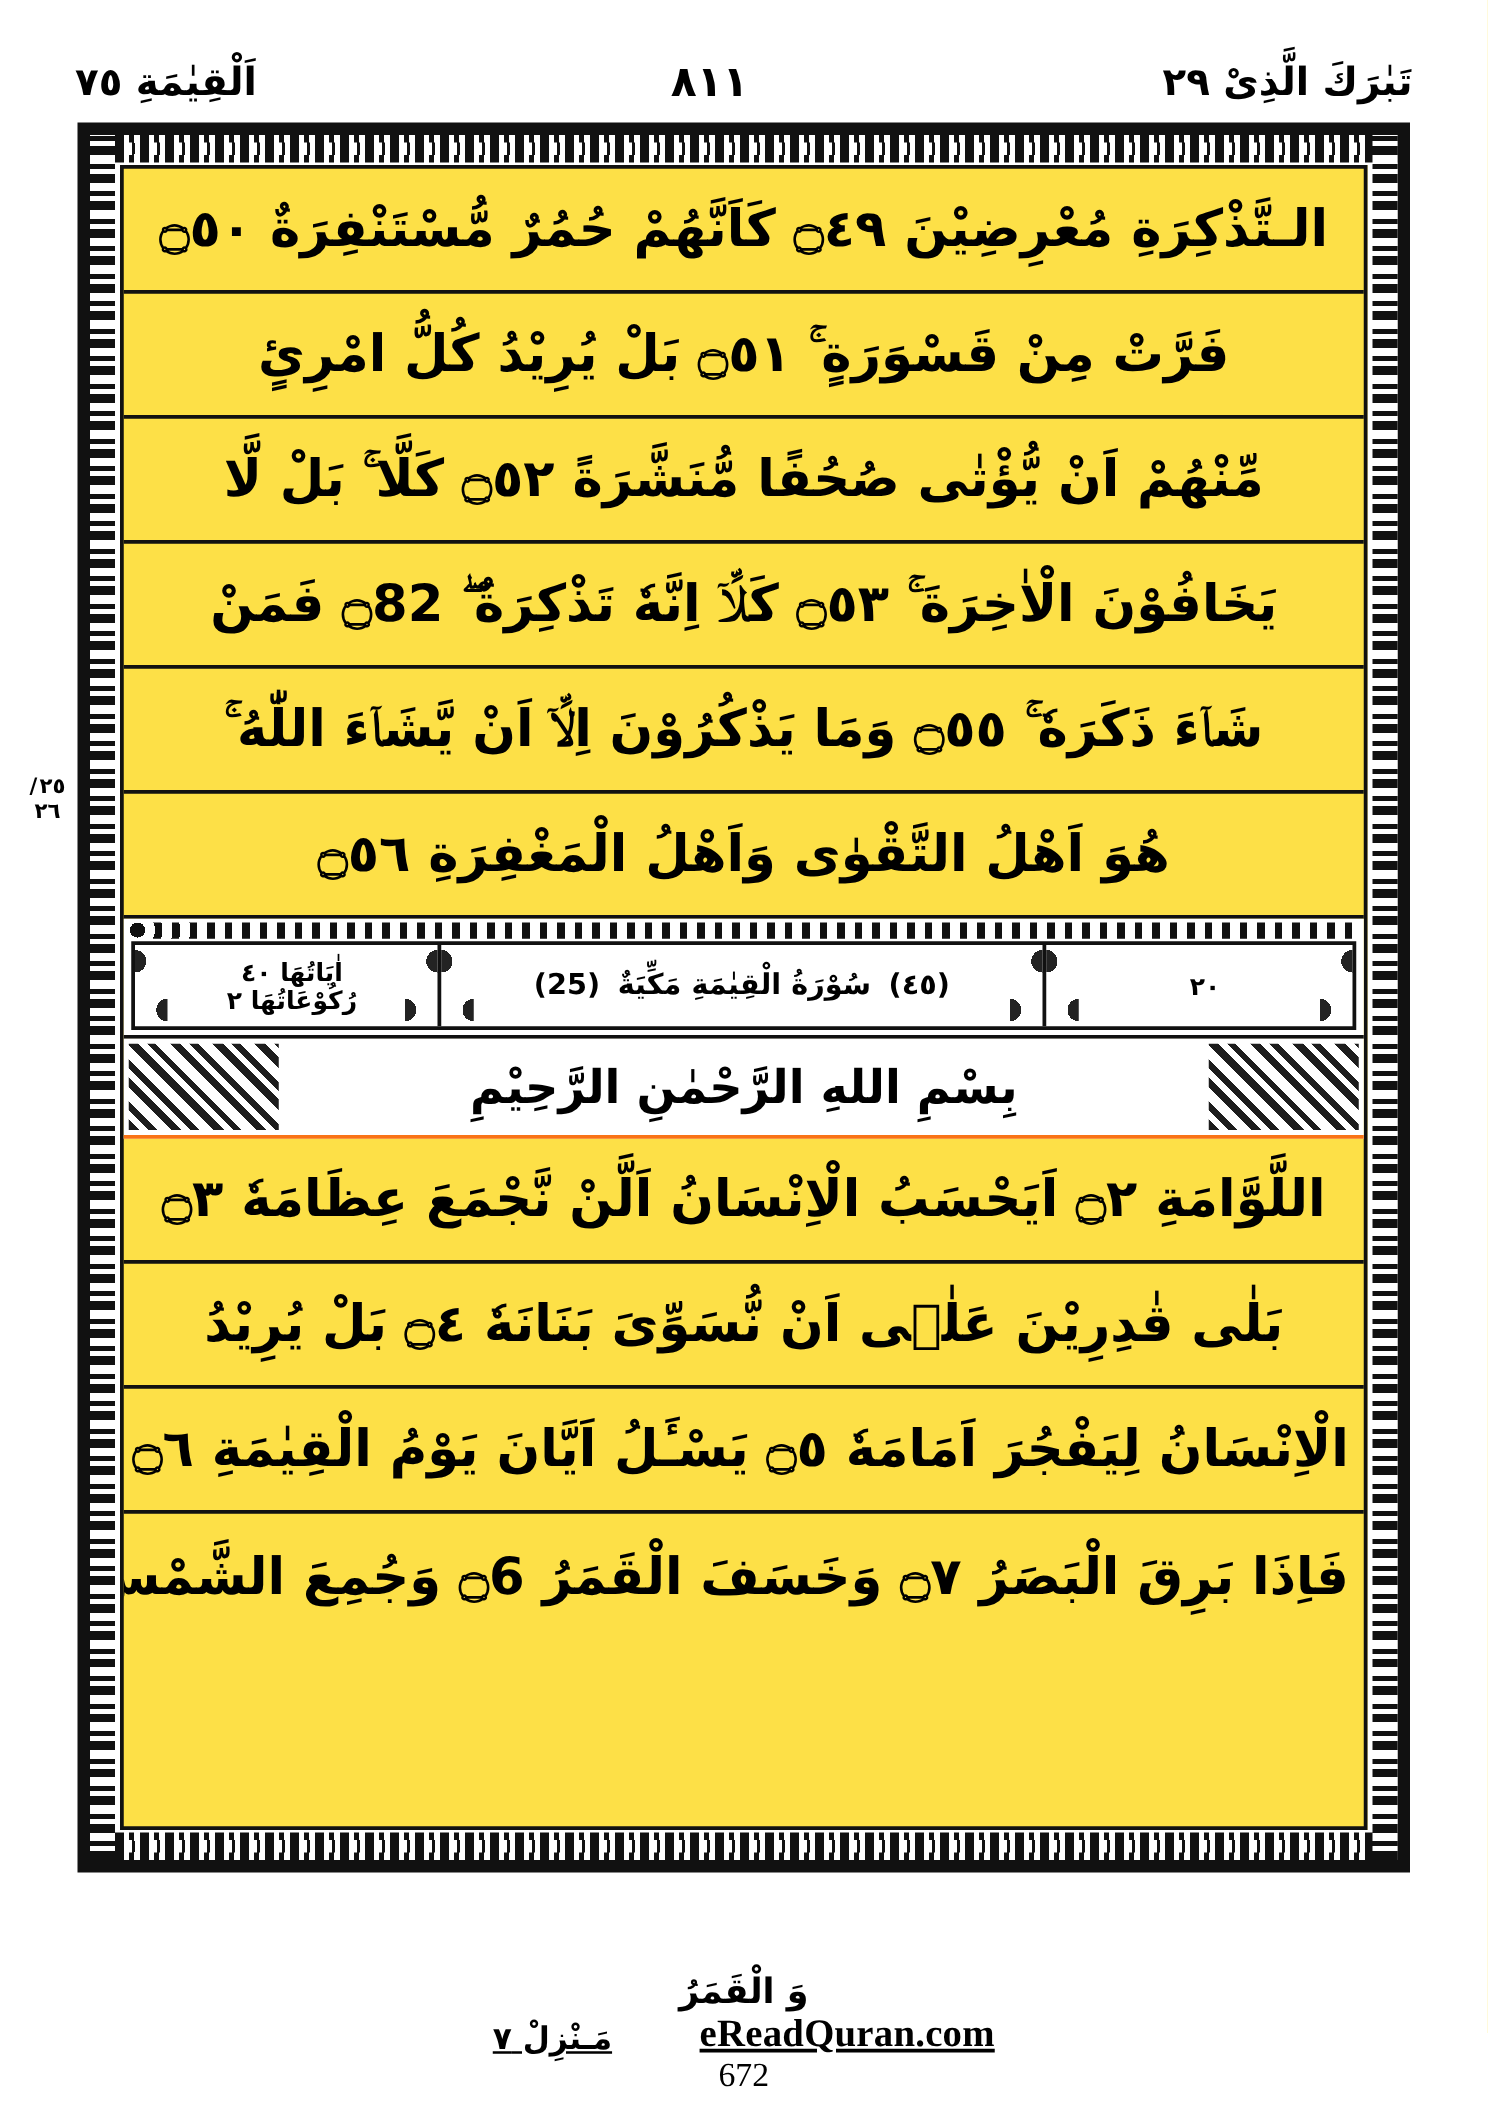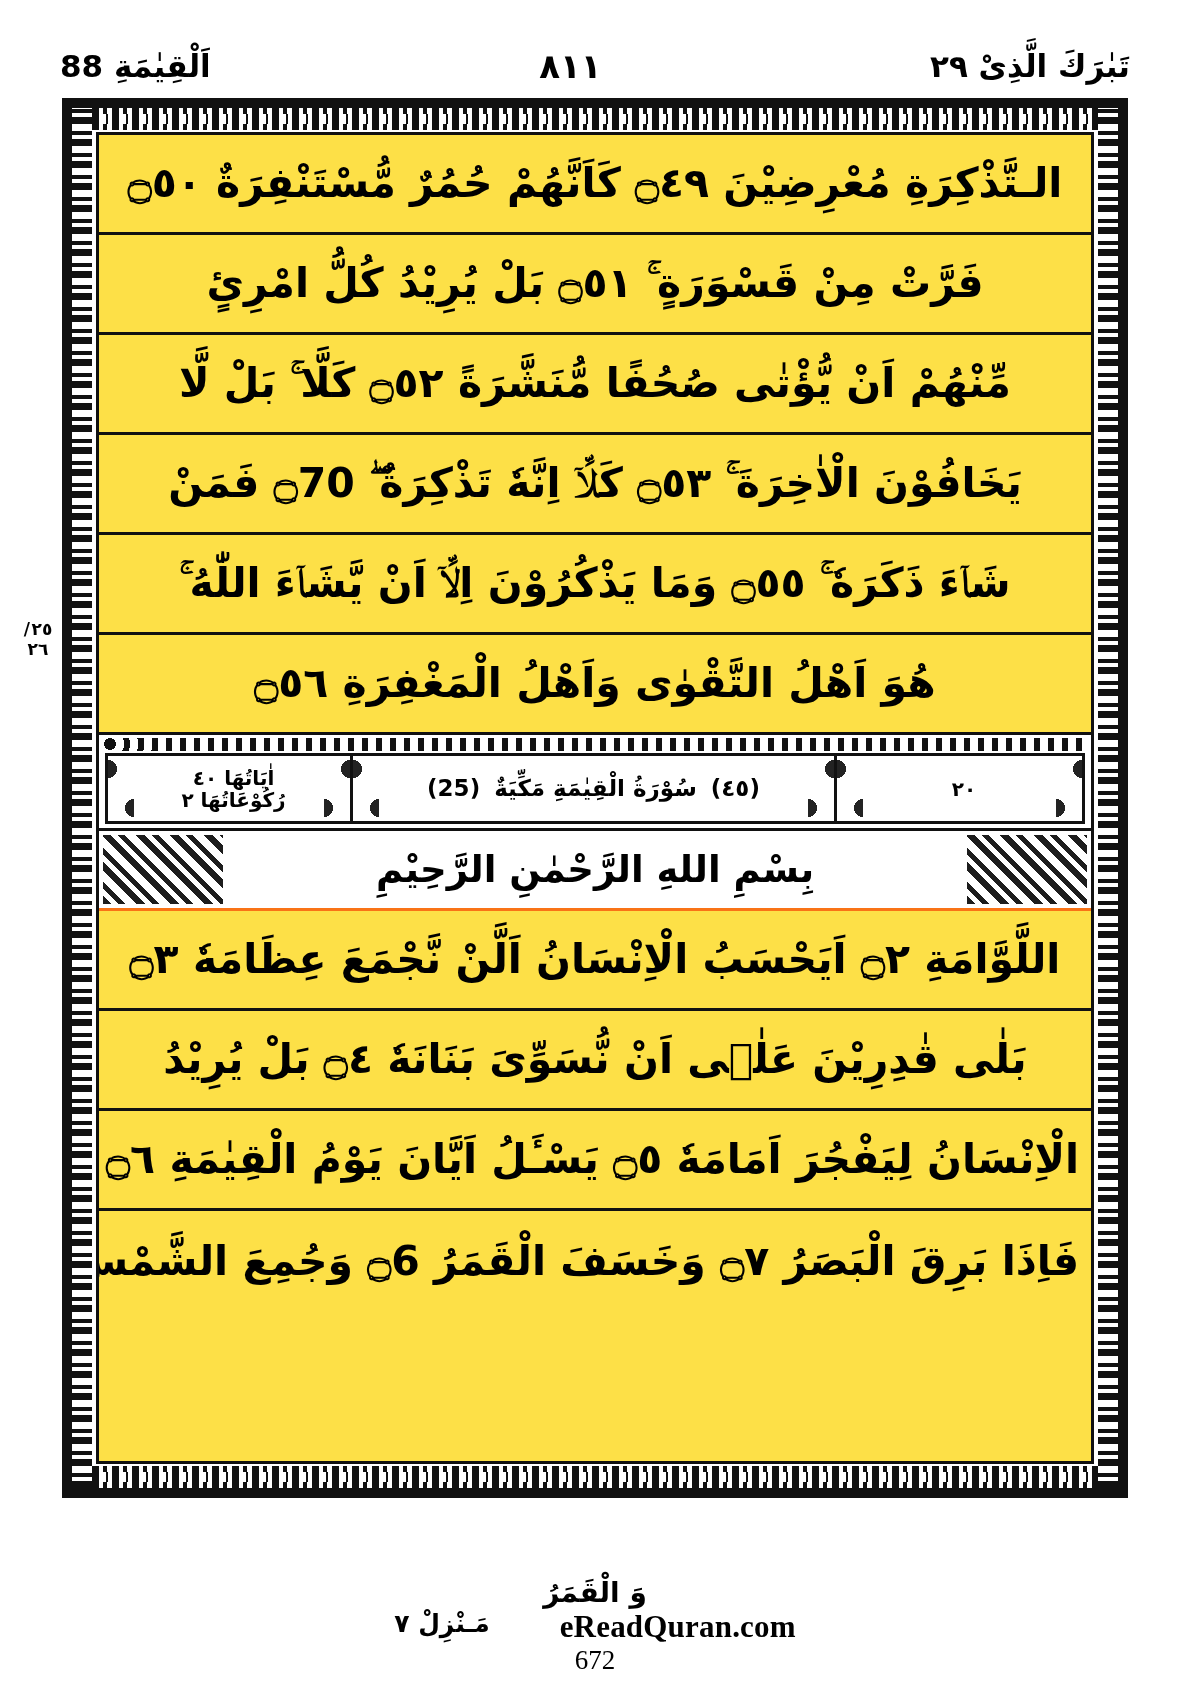--- a/index.html
+++ b/index.html
@@ -289,22 +289,23 @@
   }
   #footer-left {
     font-family: "DejaVu Sans", sans-serif;
     font-size: 28px;
     font-weight: bold;
     direction: rtl;
     white-space: nowrap;
   }
   #footer-center {
     display: flex;
-    align-items: flex-start;
+    align-items: flex-end;
     gap: 70px;
+    text-decoration: underline;
   }
   #manzil-label {
     font-family: "DejaVu Sans", sans-serif;
     font-size: 25px;
     font-weight: bold;
     direction: rtl;
     white-space: nowrap;
   }
   #site-credit {
     font-family: "Liberation Serif", serif;
@@ -320,21 +321,21 @@
   }
 </style>
 </head>
 <body>
 
 <div id="page">
 
   <div id="running-header">
     <div class="hdr-text">تَبٰرَكَ الَّذِىْ ٢٩</div>
     <div id="page-number-top" class="hdr-text">٨١١</div>
-    <div class="hdr-text">اَلْقِيٰمَةِ 88</div>
+    <div class="hdr-text">اَلْقِيٰمَةِ ٧٥</div>
   </div>
 
   <div id="margin-marker">
     <span class="mk">٢٥ /٢٦</span>
   </div>
 
   <div id="frame">
     <div class="frame-band"></div>
     <div class="orn-strip top"></div>
     <div class="orn-strip bottom"></div>
@@ -346,21 +347,21 @@
       <div class="ayah-line std">
         <div class="ayah-text">الـتَّذْكِرَةِ مُعْرِضِيْنَ ۝٤٩ كَاَنَّهُمْ حُمُرٌ مُّسْتَنْفِرَةٌ ۝٥٠</div>
       </div>
       <div class="ayah-line std">
         <div class="ayah-text">فَرَّتْ مِنْ قَسْوَرَةٍ ۚ ۝٥١ بَلْ يُرِيْدُ كُلُّ امْرِئٍ</div>
       </div>
       <div class="ayah-line std">
         <div class="ayah-text">مِّنْهُمْ اَنْ يُّؤْتٰى صُحُفًا مُّنَشَّرَةً ۝٥٢ كَلَّا ۚ بَلْ لَّا</div>
       </div>
       <div class="ayah-line std">
-        <div class="ayah-text">يَخَافُوْنَ الْاٰخِرَةَ ۚ ۝٥٣ كَلَّاۤ اِنَّهٗ تَذْكِرَةٌ ۖ ۝70 فَمَنْ</div>
+        <div class="ayah-text">يَخَافُوْنَ الْاٰخِرَةَ ۚ ۝٥٣ كَلَّاۤ اِنَّهٗ تَذْكِرَةٌ ۖ ۝82 فَمَنْ</div>
       </div>
       <div class="ayah-line std">
         <div class="ayah-text">شَاۤءَ ذَكَرَهٗ ۚ ۝٥٥ وَمَا يَذْكُرُوْنَ اِلَّاۤ اَنْ يَّشَاۤءَ اللّٰهُ ۚ</div>
       </div>
       <div class="ayah-line std">
         <div class="ayah-text">هُوَ اَهْلُ التَّقْوٰى وَاَهْلُ الْمَغْفِرَةِ ۝٥٦</div>
       </div>
 
       <div class="surah-banner">
         <div class="banner-beads"></div>

